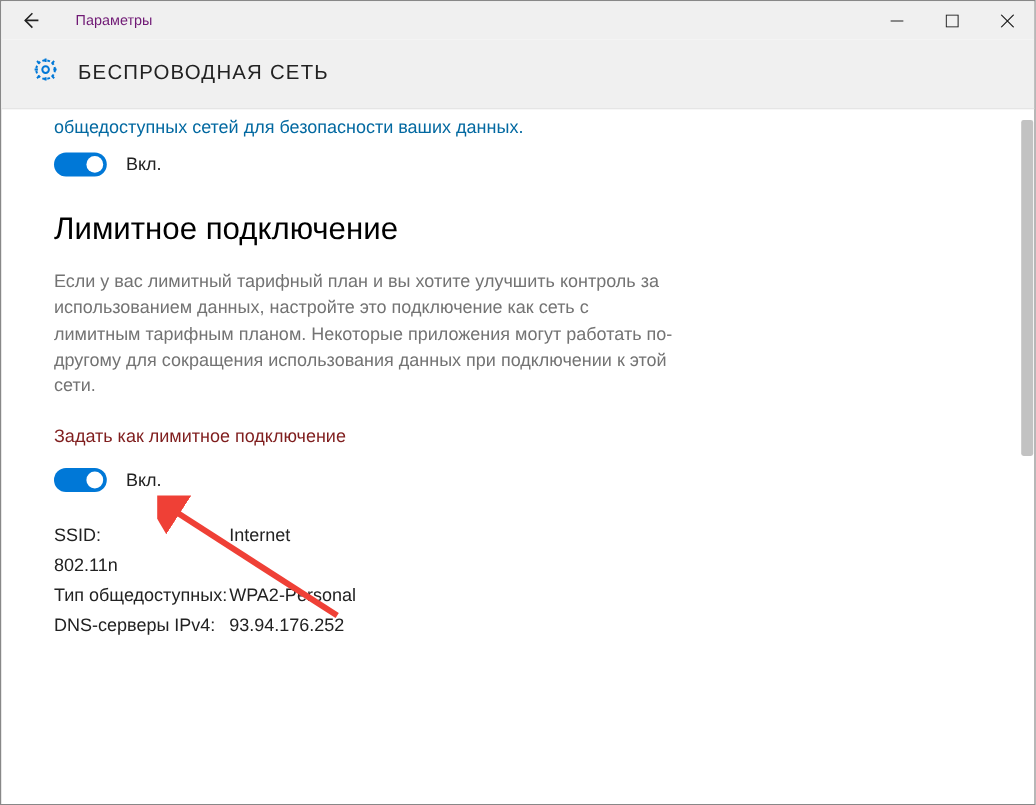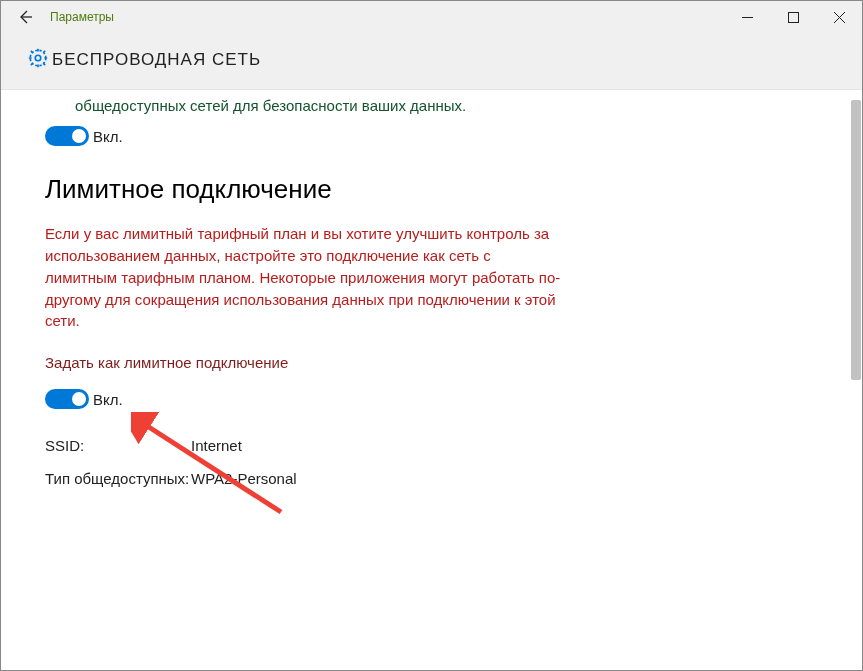--- a/index.html
+++ b/index.html
@@ -22,43 +22,43 @@
     .back-btn {
       width: 32px;
       height: 32px;
       display: flex;
       align-items: center;
       justify-content: center;
       cursor: pointer;
     }
     .app-title {
       font-size: 12px;
-      margin-left: 9px;
-      color: #4d7c0f;
+      margin-left: 22px;
+      color: #701a75;
     }
     .win-controls {
       position: absolute;
       right: 0;
       top: 0;
       display: flex;
     }
     .win-btn {
       width: 46px;
       height: 32px;
       display: flex;
       align-items: center;
       justify-content: center;
       cursor: pointer;
     }
     .header {
       background: #f0f0f0;
       padding: 14px 20px 16px 26px;
       display: flex;
       align-items: center;
-      gap: 3px;
+      gap: 16px;
       border-bottom: 1px solid #e5e5e5;
     }
     .gear-icon {
       color: #0078d7;
     }
     .page-title {
       font-size: 17px;
       letter-spacing: 1px;
       color: #222;
     }
@@ -66,29 +66,28 @@
       padding: 6px 44px 0 44px;
       height: calc(100% - 32px - 56px);
       overflow-y: auto;
       position: relative;
     }
     .content-inner {
       max-width: 520px;
     }
     .desc {
       font-size: 15px;
-      color: #14532d;
+      color: #0369a1;
       line-height: 1.35;
       margin-bottom: 10px;
-      margin-left: 30px;
     }
     .toggle-row {
       display: flex;
       align-items: center;
-      gap: 4px;
+      gap: 16px;
       margin-bottom: 28px;
     }
     .toggle {
       width: 44px;
       height: 20px;
       border-radius: 10px;
       background: #0078d7;
       position: relative;
       cursor: pointer;
     }
@@ -108,21 +107,21 @@
     }
     .section-title {
       font-size: 26px;
       font-weight: 300;
       color: #000000;
       margin-top: 18px;
       margin-bottom: 18px;
     }
     .section-desc {
       font-size: 15px;
-      color: #b91c1c;
+      color: #737373;
       line-height: 1.45;
       margin-bottom: 22px;
     }
     .sub-label {
       font-size: 15px;
       color: #7f1d1d;
       margin-bottom: 18px;
     }
     .props-table {
       margin-top: 10px;
@@ -213,24 +212,29 @@
       <div class="toggle"></div>
       <span class="toggle-label">Вкл.</span>
     </div>
 
     <div class="props-table">
       <div class="prop-row">
         <span class="prop-key">SSID:</span>
         <span class="prop-val">Internet</span>
       </div>
       <div class="prop-row">
+        <span class="prop-val">802.11n</span>
       </div>
       <div class="prop-row">
         <span class="prop-key">Тип общедоступных:</span>
         <span class="prop-val">WPA2-Personal</span>
+      </div>
+      <div class="prop-row">
+        <span class="prop-key">DNS-серверы IPv4:</span>
+        <span class="prop-val">93.94.176.252</span>
       </div>
     </div>
 
   </div>
 
   <svg class="arrow-annotation" width="160" height="110" viewBox="0 0 160 110">
     <defs>
       <marker id="ah" markerWidth="8" markerHeight="8" refX="2" refY="4" orient="auto">
         <polygon points="0,0 8,4 0,8" fill="#ef4036"></polygon>
       </marker>

